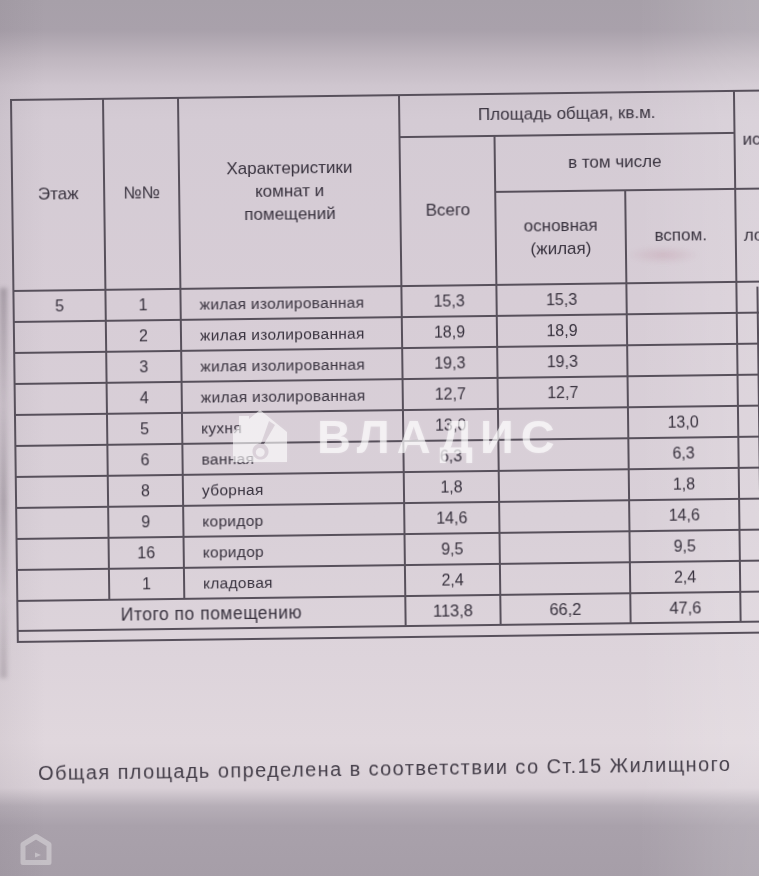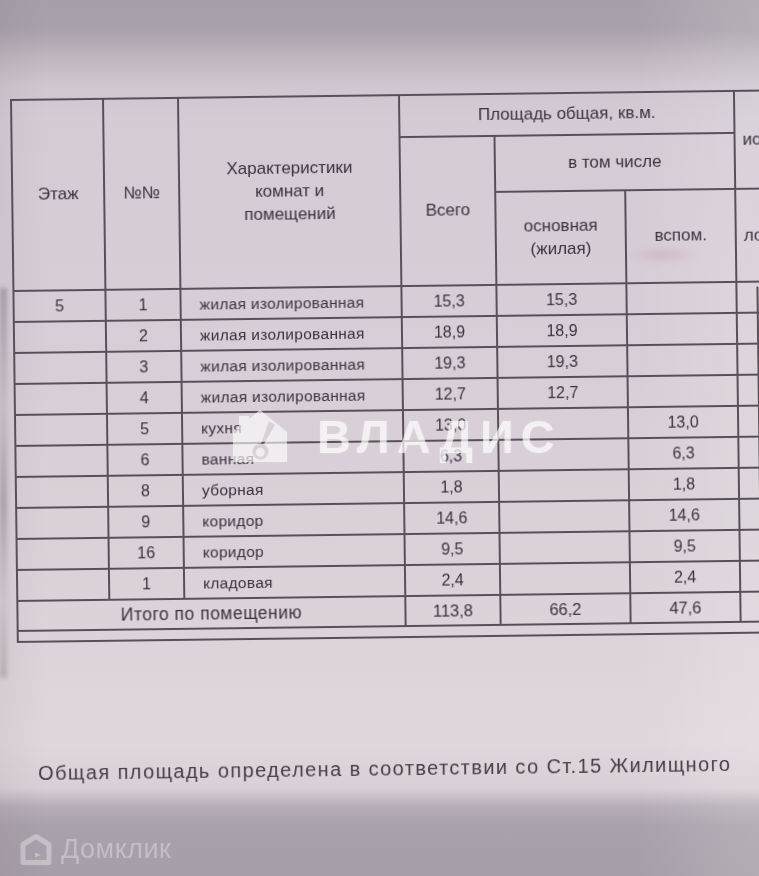--- a/index.html
+++ b/index.html
@@ -235,16 +235,15 @@
   </svg>
   <div class="vladis-text">ВЛАДИС</div>
 </div>
 
 <div class="domclick">
   <svg class="domclick-icon" width="32" height="33" viewBox="0 0 32 33">
     <path d="M16 3.5 L29 11.5 L29 29.5 L3 29.5 L3 11.5 Z" fill="none" stroke="#ffffff" stroke-width="5" stroke-linejoin="round"></path>
     <path d="M16 18 L24 22 L16 26 Z" fill="#aaa2ac"></path>
     <path d="M15 19.5 L21 22 L15 24.5 Z" fill="#ffffff"></path>
   </svg>
-  <div class="domclick-text">Домклик</div>
 </div>
 
 <div class="caption">Общая площадь определена в соответствии со Ст.15 Жилищного</div>
 
 </body></html>

